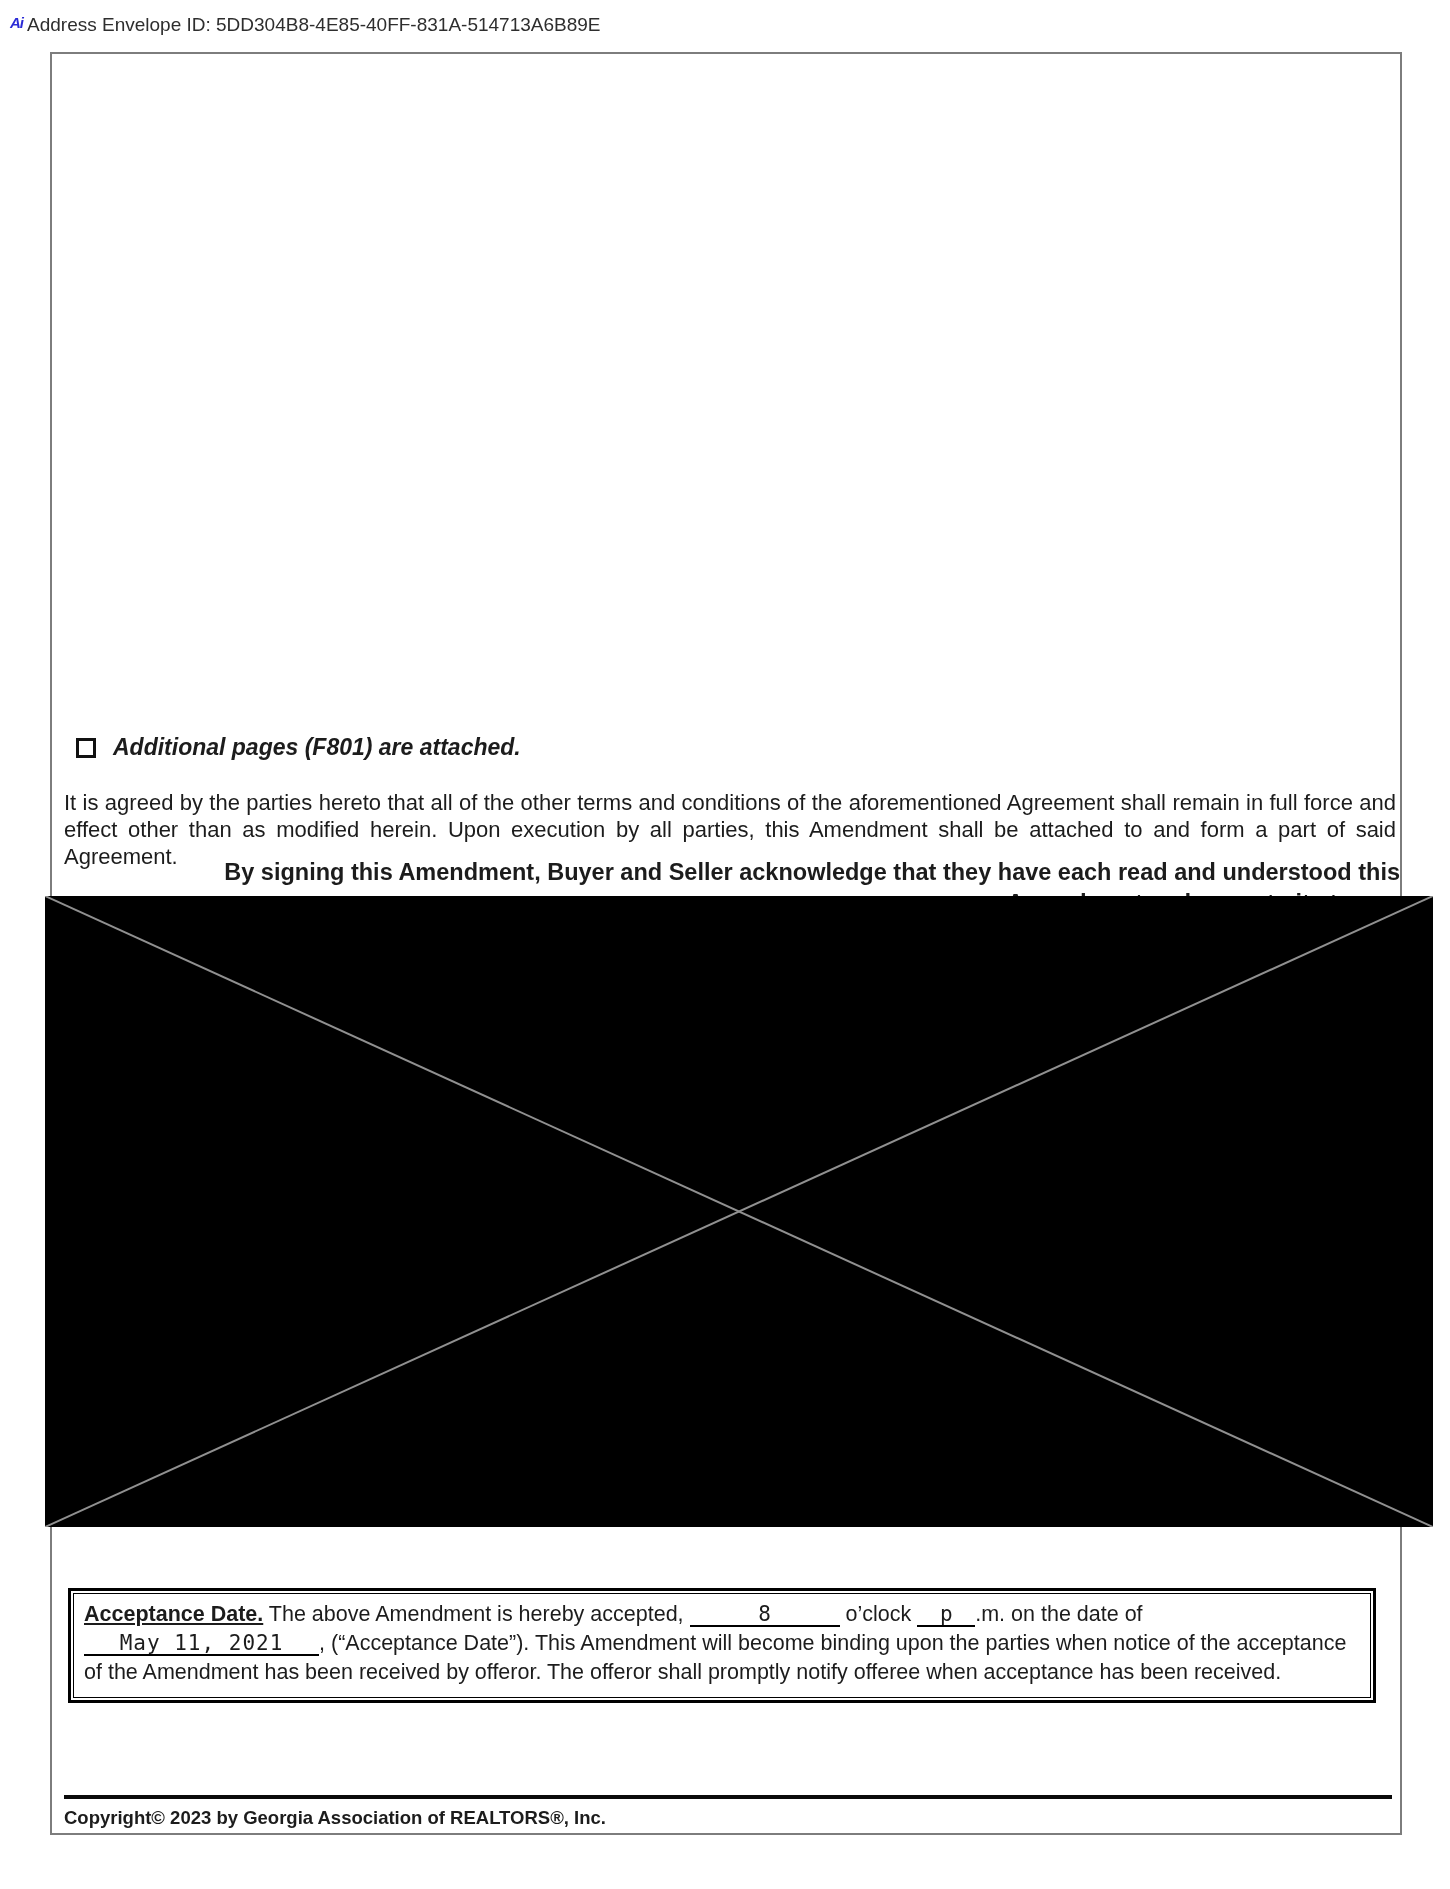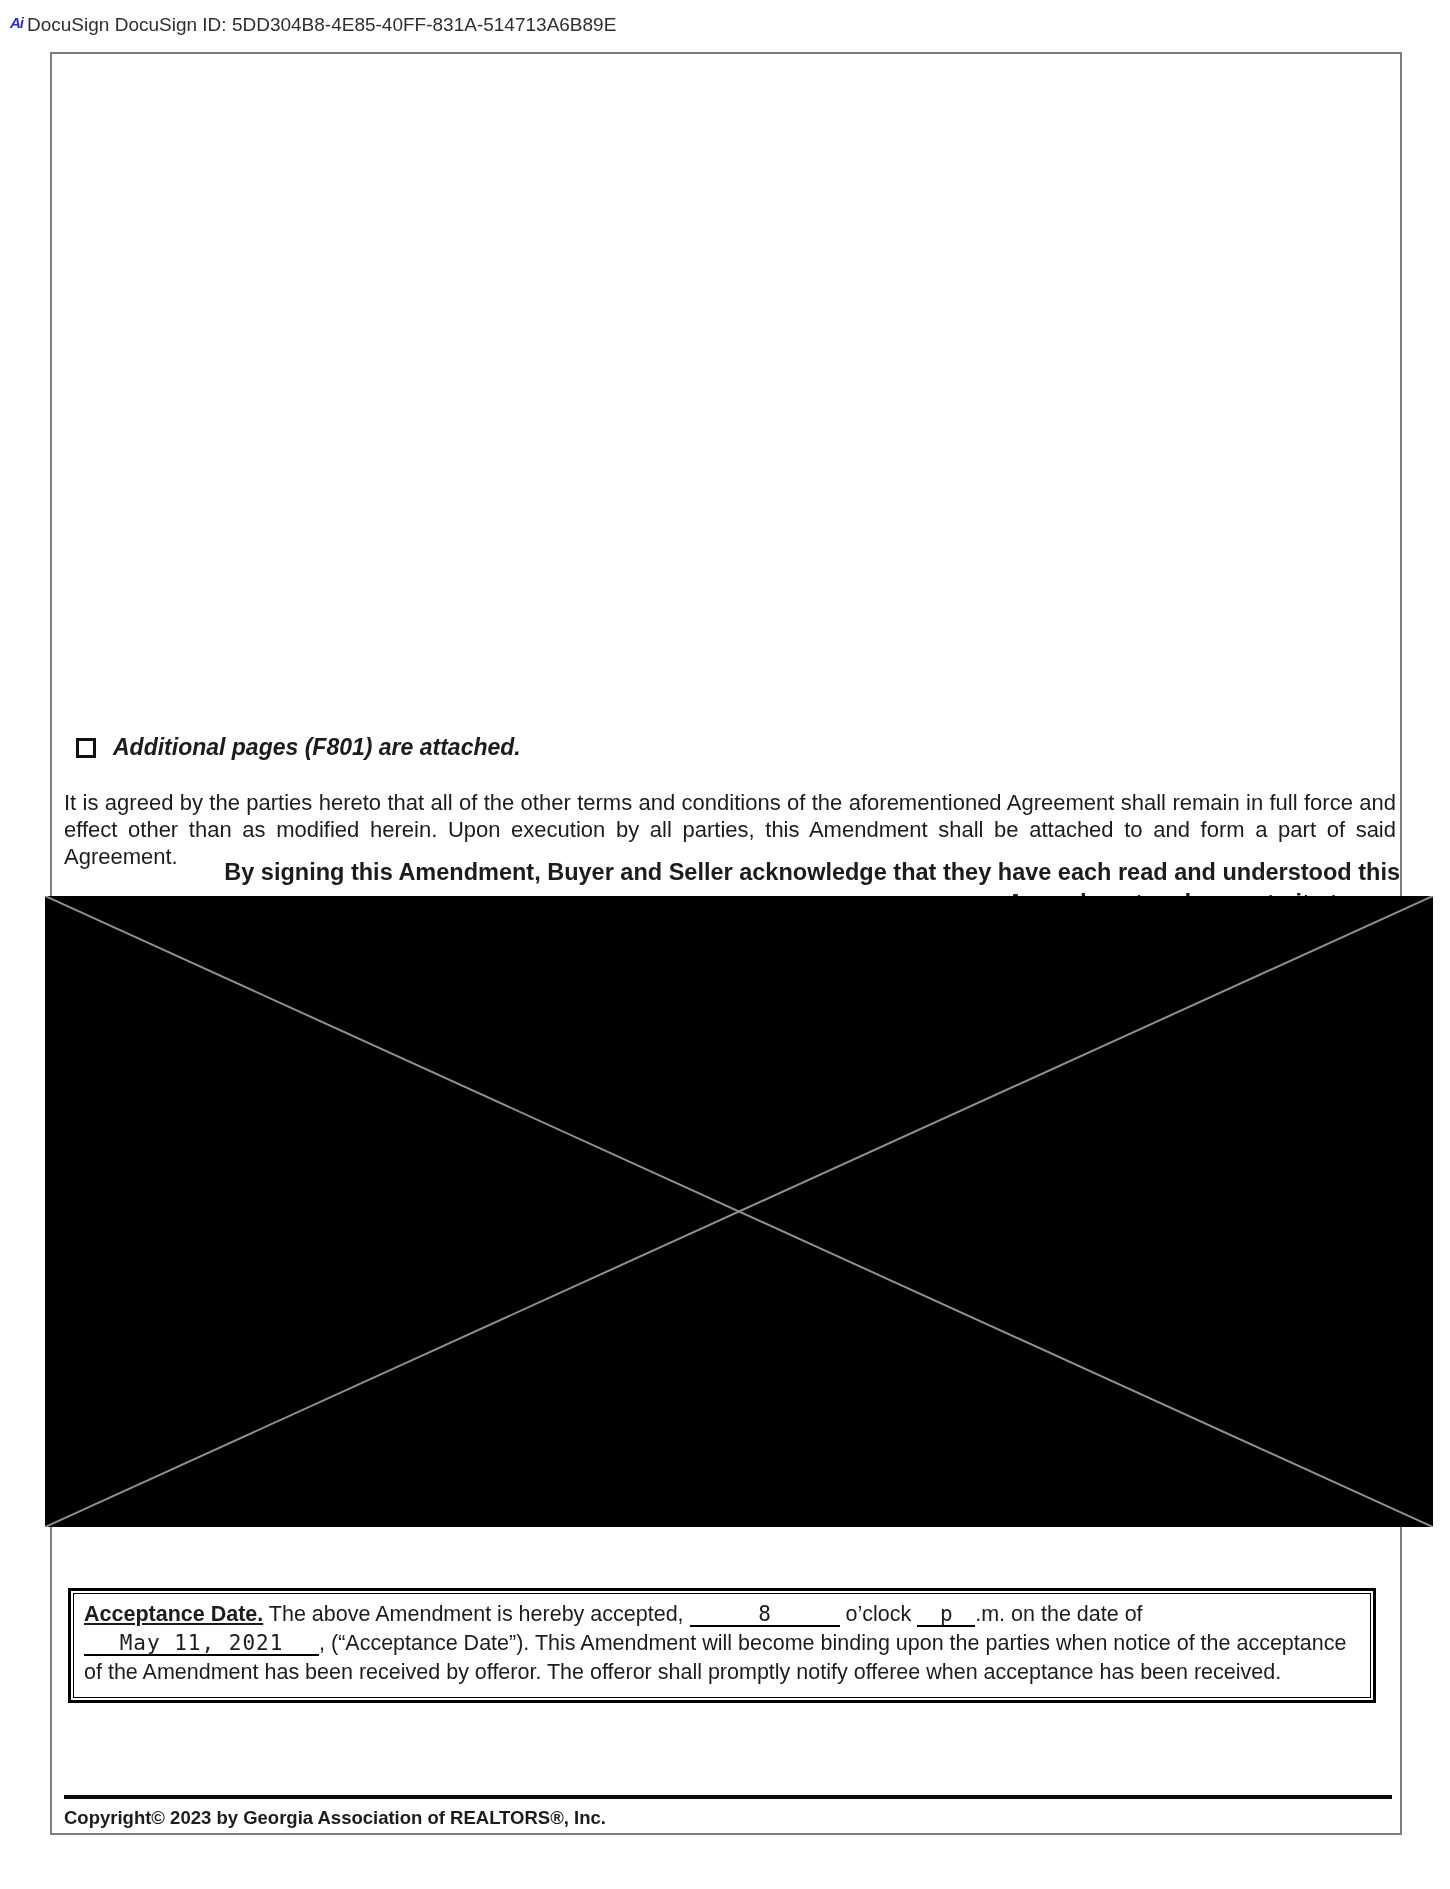--- a/index.html
+++ b/index.html
@@ -105,21 +105,21 @@
     font-weight: bold; font-size: 18.5px;
   }
 </style>
 </head>
 <body>
 
 <div class="stage">
 
   <div class="ds-header">
     <span class="ds-logo">Ai</span>
-    <span>DocuSign DocuSign ID: 5DD304B8-4E85-40FF-831A-514713A6B89E</span>
+    <span>Address Envelope ID: 5DD304B8-4E85-40FF-831A-514713A6B89E</span>
   </div>
 
   <div class="doc-page">
 
     <div class="checkbox-row">
       <span class="checkbox"></span>
       <span class="checkbox-label">Additional pages (F801) are attached.</span>
     </div>
 
     <div class="agreement-par">It is agreed by the parties hereto that all of the other terms and conditions of the aforementioned Agreement shall remain in full force and effect other than as modified herein. Upon execution by all parties, this Amendment shall be attached to and form a part of said Agreement.</div>

